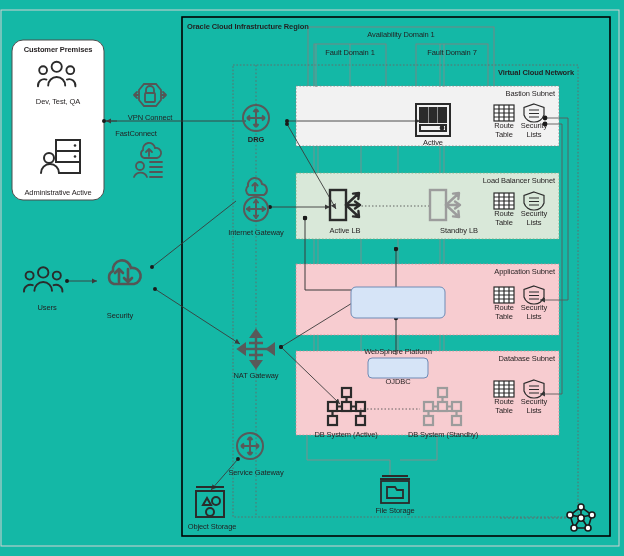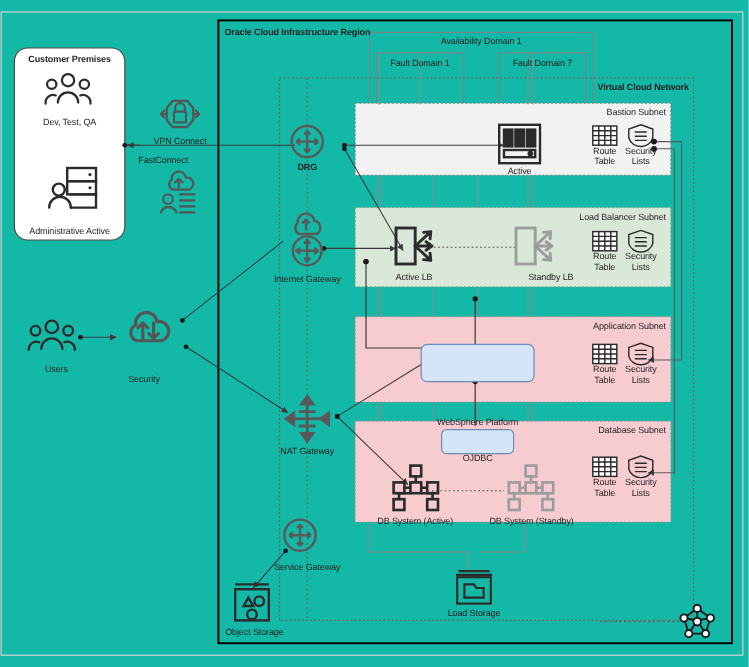--- a/index.html
+++ b/index.html
@@ -339,21 +339,21 @@
 
   <div class="lbl c" style="left:47px;top:303px;">Users</div>
   <div class="lbl c" style="left:120px;top:311px;">Security</div>
 
   <div class="lbl c" style="left:256px;top:135px;font-weight:bold;">DRG</div>
   <div class="lbl c" style="left:256px;top:228px;">Internet Gateway</div>
   <div class="lbl c" style="left:256px;top:371px;">NAT Gateway</div>
   <div class="lbl c" style="left:256px;top:468px;">Service Gateway</div>
 
   <div class="lbl c" style="left:212px;top:522px;">Object Storage</div>
-  <div class="lbl c" style="left:395px;top:506px;">Load Storage</div>
+  <div class="lbl c" style="left:395px;top:506px;">File Storage</div>
 
   <div class="lbl c" style="left:401px;top:30px;">Availability Domain 1</div>
   <div class="lbl c" style="left:350px;top:48px;">Fault Domain 1</div>
   <div class="lbl c" style="left:452px;top:48px;">Fault Domain 7</div>
 
   <div class="lbl b r" style="left:574px;top:68px;">Virtual Cloud Network</div>
 
   <div class="lbl r" style="left:555px;top:89px;">Bastion Subnet</div>
   <div class="lbl r" style="left:555px;top:176px;">Load Balancer Subnet</div>
   <div class="lbl r" style="left:555px;top:267px;">Application Subnet</div>

